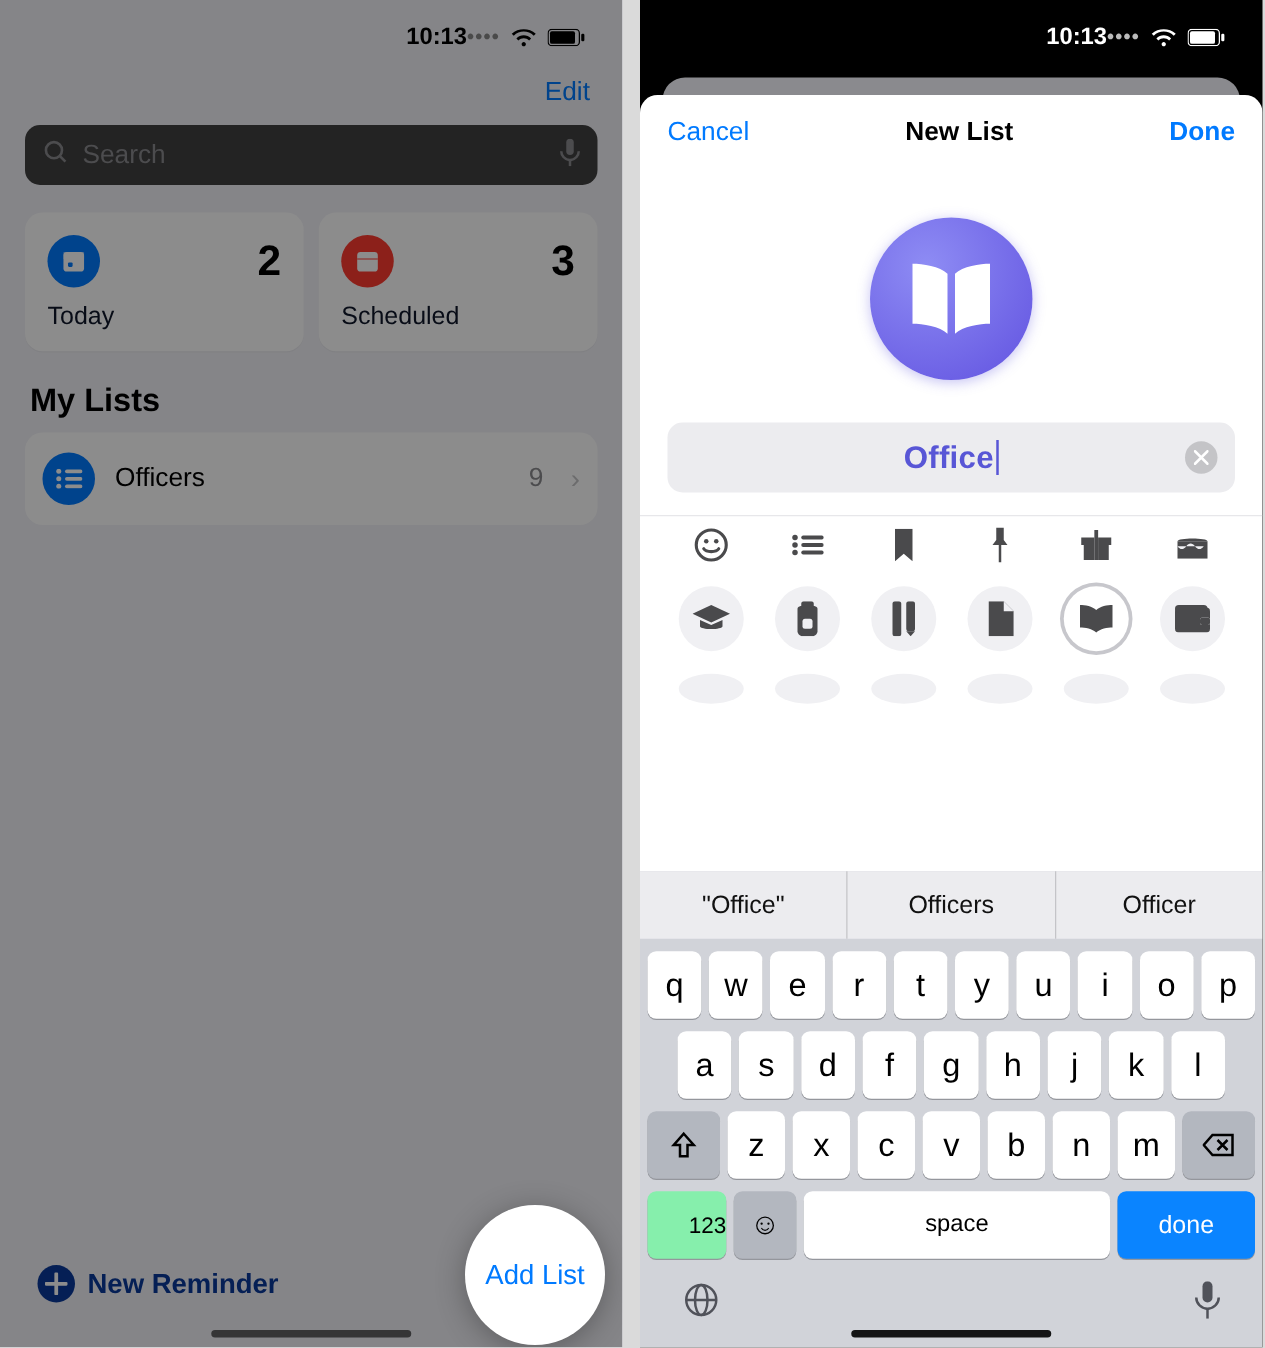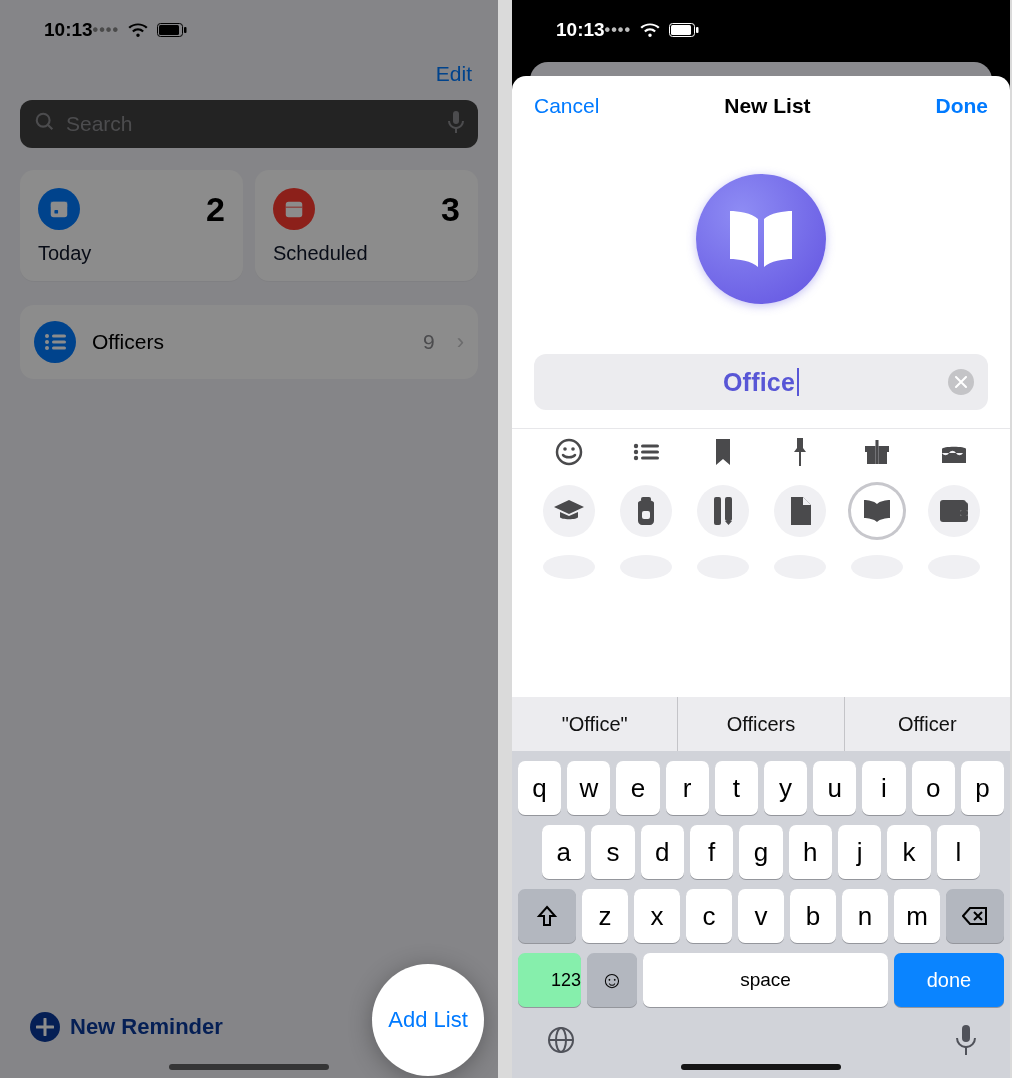--- a/index.html
+++ b/index.html
@@ -20,21 +20,21 @@
     height: 1078px;
     overflow: hidden;
     background: #f2f2f7;
   }
   
   .phone.left { background:#f2f2f7; }
   .dim-overlay {
     position:absolute; inset:0; background:rgba(0,0,0,0.45); pointer-events:none; z-index:50;
   }
   .status-bar {
-    height:60px; display:flex; align-items:center; justify-content:flex-start;
+    height:60px; display:flex; align-items:center; justify-content:flex-end;
     padding:0 30px 0 44px; font-size:19px; font-weight:600;
   }
   .status-right { display:flex; align-items:center; gap:8px; }
   .dots { letter-spacing:1px; font-size:16px; color:#888;}
   .wifi-icon svg, .battery-icon svg { display:block; }
   .edit-row { display:flex; justify-content:flex-end; padding:2px 26px 14px; }
   .edit-link { color:#007aff; font-size:21px; }
   .search-bar {
     margin:0 20px 22px; height:48px; background:#404040; border-radius:12px;
     display:flex; align-items:center; padding:0 14px; gap:10px; color:#8a8a8e;
@@ -104,21 +104,21 @@
   .sheet-header .done { font-weight:600; }
   .sheet-title { font-size:21px; font-weight:600; }
   .icon-preview { display:flex; justify-content:center; margin:40px 0 34px; }
   .icon-preview .big-icon {
     width:130px; height:130px; border-radius:50%;
     background:radial-gradient(circle at 35% 30%, #8e8cf4, #6152e0);
     display:flex; align-items:center; justify-content:center;
     box-shadow:0 2px 10px rgba(90,80,220,0.35);
   }
   .name-field {
-    margin:16px 22px 18px; height:56px; background:#ececef; border-radius:12px;
+    margin:0 22px 18px; height:56px; background:#ececef; border-radius:12px;
     display:flex; align-items:center; justify-content:center; position:relative;
   }
   .name-field .value { color:#5856d6; font-size:25px; font-weight:600; letter-spacing:0.2px;}
   .name-field .cursor { display:inline-block; width:2px; height:28px; background:#5856d6; margin-left:2px; vertical-align:middle; animation:blink 1s step-end infinite;}
   @keyframes blink { 50% { opacity:0; } }
   .name-field .clear {
     position:absolute; right:14px; width:26px; height:26px; border-radius:50%;
     background:#c4c4c7; display:flex; align-items:center; justify-content:center;
   }
   .icon-grid {
@@ -220,20 +220,21 @@
               <rect x="3" y="4" width="18" height="17" rx="3"></rect>
               <line x1="3" y1="10" x2="21" y2="10" stroke="#ff3b30" stroke-width="1"></line>
             </svg>
         </div>
         <span class="card-count">3</span>
       </div>
       <span class="card-label">Scheduled</span>
     </div>
   </div>
 
+  <div class="section-title">My Lists</div>
 
   <div class="list-row">
     <div class="list-icon">
       <svg width="22" height="16" viewBox="0 0 22 16" fill="#fff">
           <circle cx="3" cy="2" r="2"></circle>
           <rect x="8" y="0.5" width="14" height="3" rx="1.5"></rect>
           <circle cx="3" cy="8" r="2"></circle>
           <rect x="8" y="6.5" width="14" height="3" rx="1.5"></rect>
           <circle cx="3" cy="14" r="2"></circle>
           <rect x="8" y="12.5" width="14" height="3" rx="1.5"></rect>

